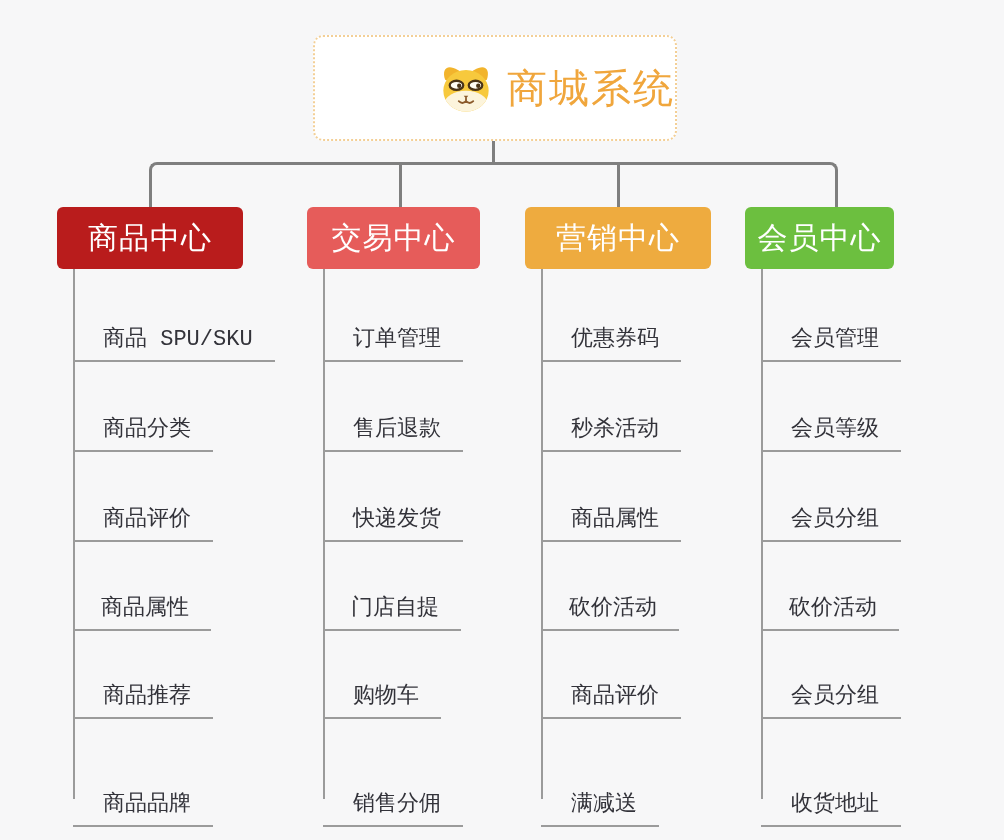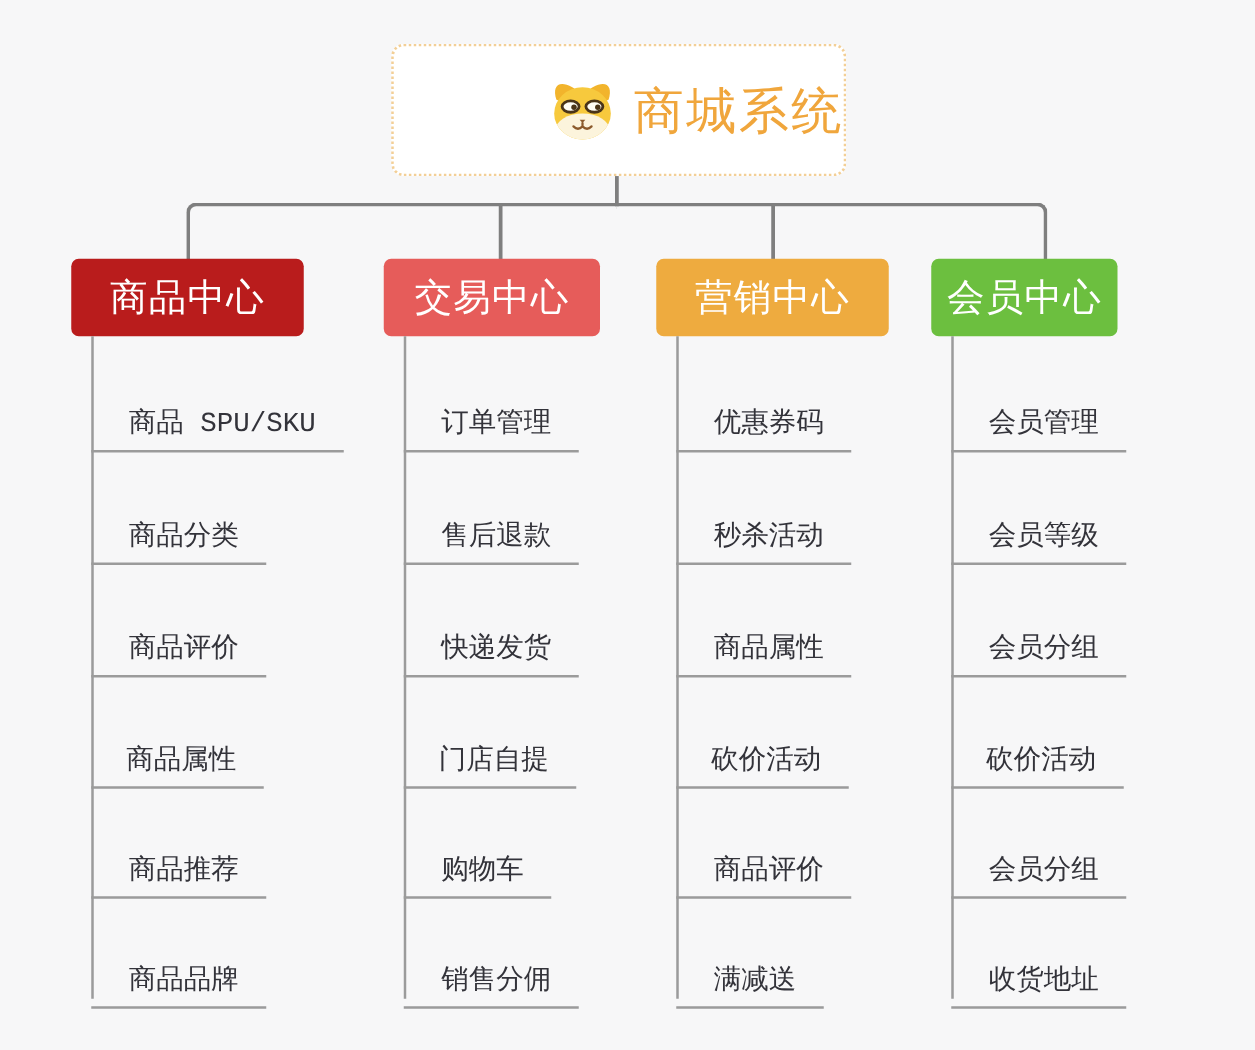--- a/index.html
+++ b/index.html
@@ -68,21 +68,21 @@
     padding: 0 22px 7px 30px;
     font-size: 22px; color: #33333a;
     white-space: nowrap;
     font-family: Liberation Mono, monospace;
   }
   .leaf:nth-child(1) { top: 43px; }
   .leaf:nth-child(2) { top: 133px; }
   .leaf:nth-child(3) { top: 223px; }
   .leaf:nth-child(4) { top: 312px; padding-left: 28px; }
   .leaf:nth-child(5) { top: 400px; }
-  .leaf:nth-child(6) { top: 488px; }
+  .leaf:nth-child(6) { top: 508px; }
 </style>
 </head>
 <body>
 
 <div class="canvas">
 
   <div class="line" id="stub"></div>
   <div class="corner" id="corner-left"></div>
   <div class="corner" id="corner-right"></div>
   <div class="line" id="drop-1"></div>

